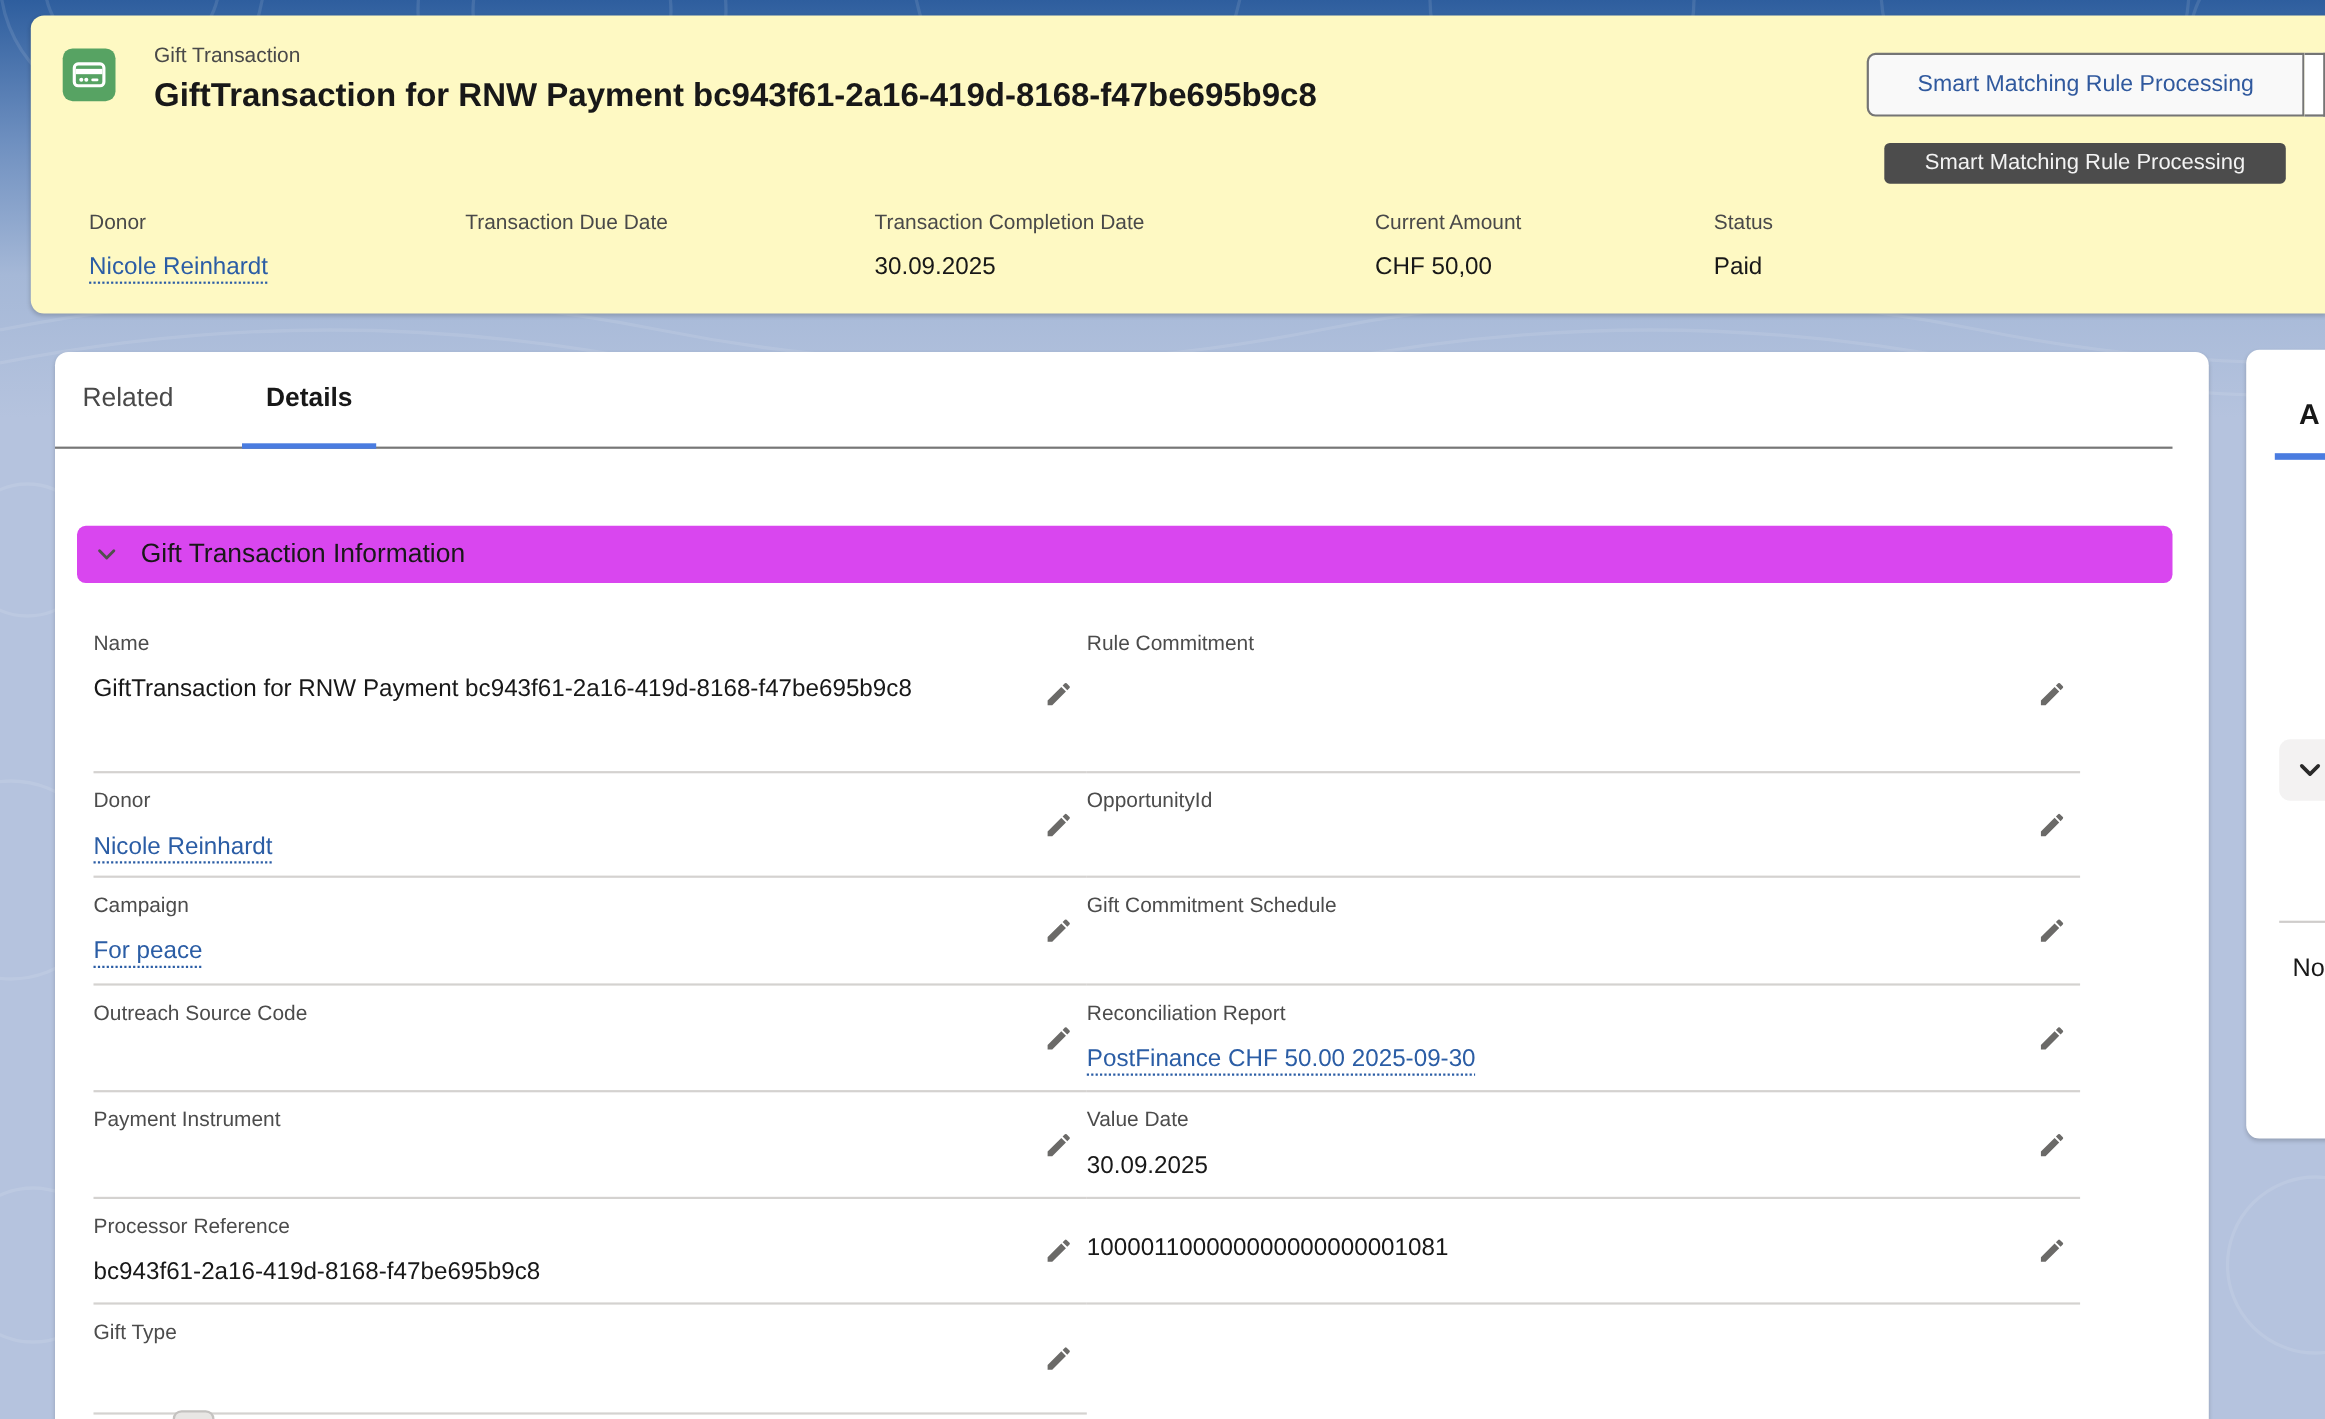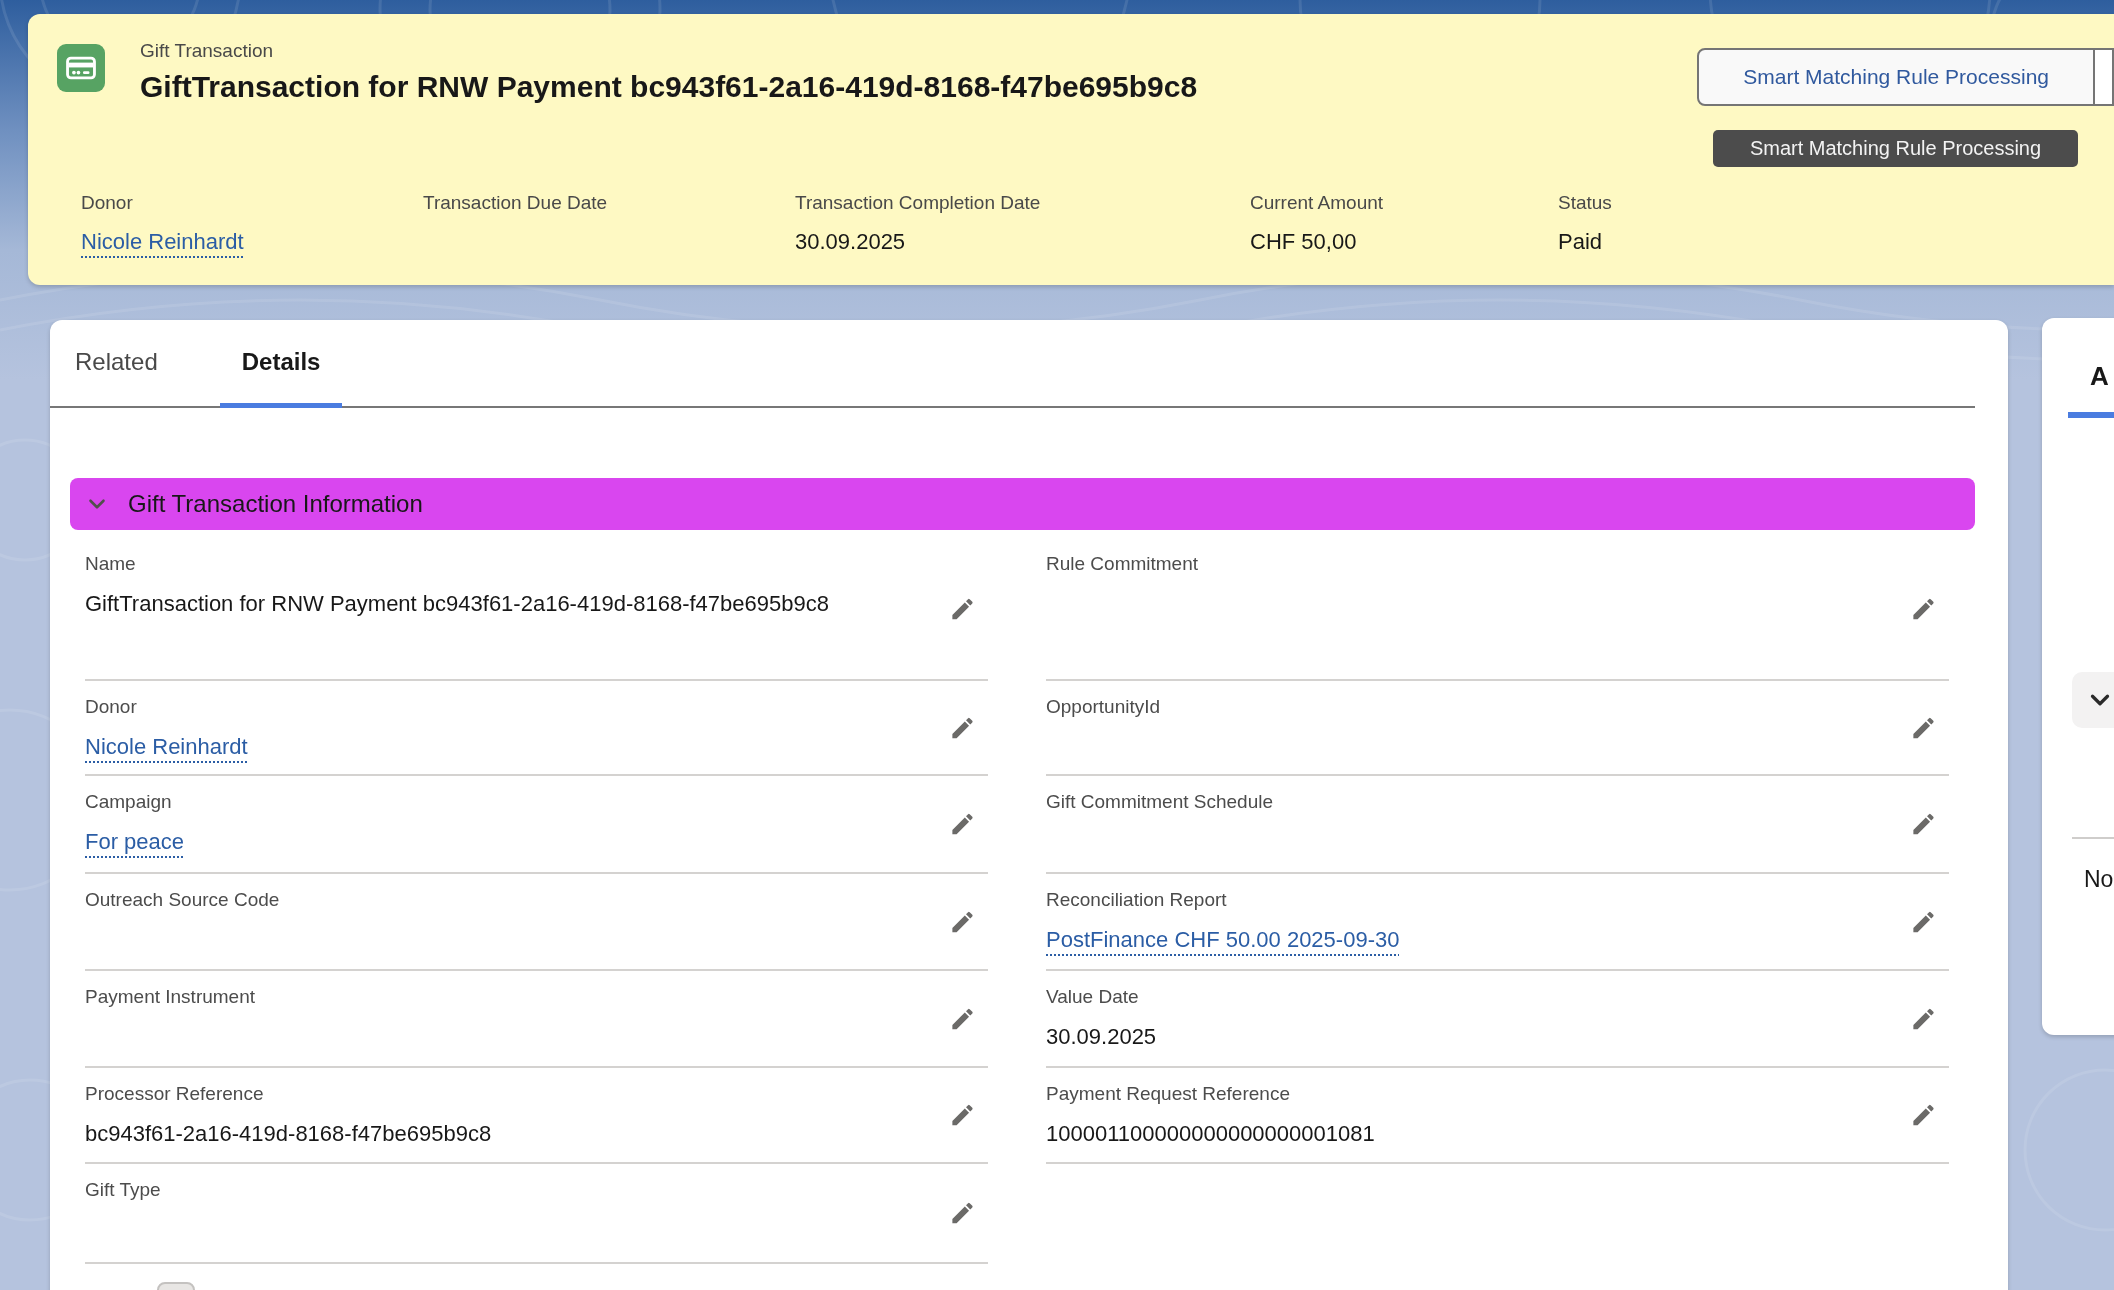--- a/index.html
+++ b/index.html
@@ -59,21 +59,21 @@
   .tab.active { font-weight:bold; color:#181818; }
   .tab.active::after { content:""; position:absolute; left:20px; right:20px; bottom:-2px; height:5px; background:#4a7ce0; }
 
   .section-header {
     position:absolute; left:20px; top:158px; width:1905px; height:52px;
     background:#d946ef; border-radius:8px; display:flex; align-items:center;
     padding-left:14px; gap:18px; cursor:pointer;
   }
   .section-header .sec-title { font-size:24px; color:#181818; }
 
-  .fields { position:absolute; left:0; top:196px; display:flex; padding:22px 0 0 35px; gap:58px; }
+  .fields { position:absolute; left:0; top:218px; display:flex; padding:22px 0 0 35px; }
   .fcol { width:903px; }
   .frow { position:relative; border-bottom:2px solid #d4d2d0; padding-top:15px; }
   .fcol .frow:nth-child(1){height:143px;} .fcol .frow:nth-child(2){height:95px;}
   .fcol .frow:nth-child(3){height:98px;}  .fcol .frow:nth-child(4){height:97px;}
   .fcol .frow:nth-child(5){height:97px;}  .fcol .frow:nth-child(6){height:96px;}
   .fcol .frow:nth-child(7){height:100px;}
   .flabel { font-size:19px; color:#4c4c4c; }
   .fvalue { font-size:22px; color:#181818; margin-top:9px; line-height:40px; padding-right:95px; }
   .pencil { position:absolute; right:12px; top:50%; transform:translateY(-50%); background:none; border:none; cursor:pointer; line-height:0; }
 
@@ -256,21 +256,20 @@
             </svg></button>
         </div>
         <div class="frow">
           <div class="flabel">Value Date</div>
           <div class="fvalue"><span>30.09.2025</span></div>
           <button class="pencil"><svg viewBox="0 0 24 24" width="27" height="27" fill="#6b6a68">
               <path d="M3 17.25V21h3.75L17.81 9.94l-3.75-3.75L3 17.25zM20.71 7.04c.39-.39.39-1.02 0-1.41l-2.34-2.34a1 1 0 0 0-1.41 0l-1.83 1.83 3.75 3.75 1.83-1.83z"></path>
             </svg></button>
         </div>
         <div class="frow">
-          <div class="flabel">Payment Request Reference</div>
           <div class="fvalue"><span>100001100000000000000001081</span></div>
           <button class="pencil"><svg viewBox="0 0 24 24" width="27" height="27" fill="#6b6a68">
               <path d="M3 17.25V21h3.75L17.81 9.94l-3.75-3.75L3 17.25zM20.71 7.04c.39-.39.39-1.02 0-1.41l-2.34-2.34a1 1 0 0 0-1.41 0l-1.83 1.83 3.75 3.75 1.83-1.83z"></path>
             </svg></button>
         </div>
       </div>
   </div>
 
   <div class="scroll-nub"></div>
 </div>

